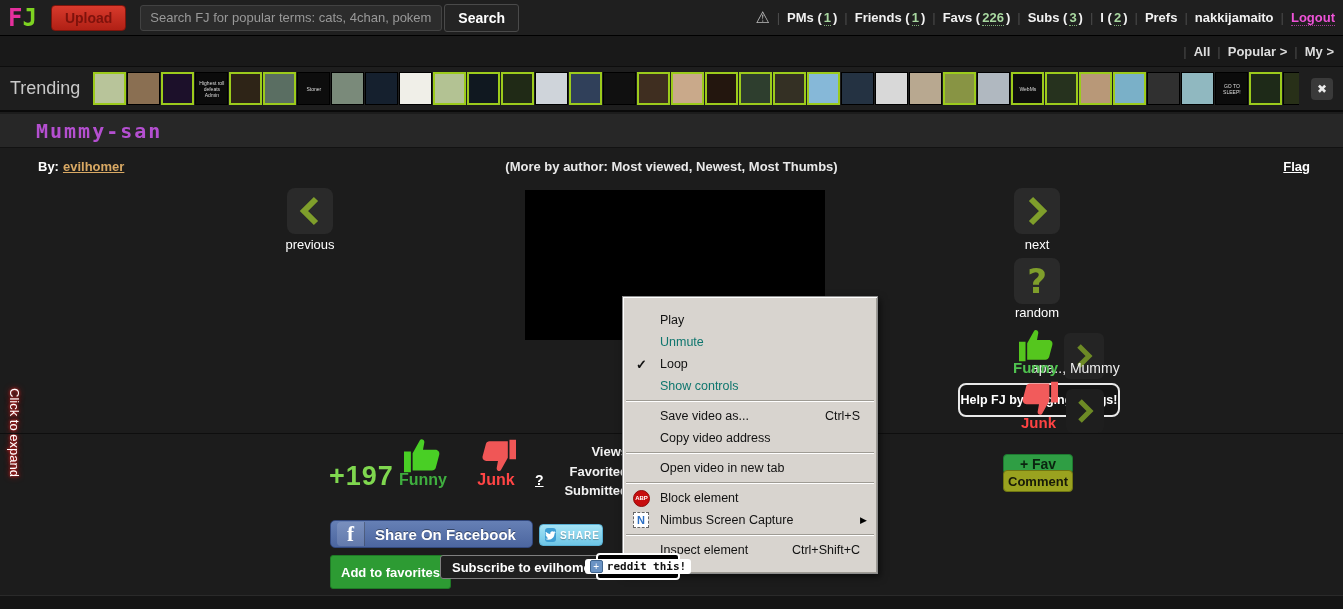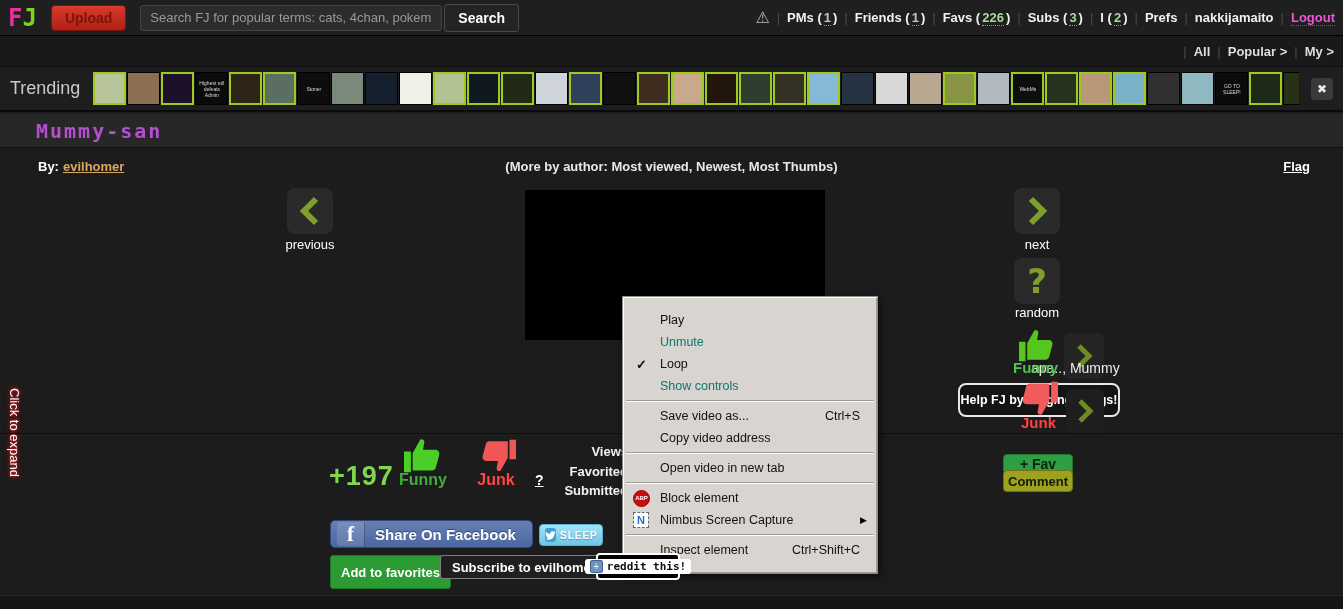--- a/index.html
+++ b/index.html
@@ -317,21 +317,21 @@
   <button class="fb-btn">
     <span class="fb-f">f</span>
     <span class="fb-label">Share On Facebook</span>
   </button>
   <button class="tw-btn">
     <span class="tw-bird">
       <svg width="11" height="9" viewBox="0 0 22 18">
           <path fill="#fff" d="M21 2.2c-.8.4-1.6.6-2.4.7.9-.5 1.5-1.3 1.8-2.2-.8.5-1.7.8-2.7 1A4.2 4.2 0 0 0 10.5 5c0 .3 0 .6.1.9C7 5.7 3.9 4.1 1.8 1.6c-.4.6-.6 1.3-.6 2.1 0 1.4.7 2.7 1.9 3.5-.7 0-1.3-.2-1.9-.5v.1c0 2 1.4 3.7 3.4 4.1-.4.1-.7.2-1.1.2l-.8-.1c.5 1.7 2.1 2.9 3.9 2.9A8.5 8.5 0 0 1 .5 15.7 11.9 11.9 0 0 0 7 17.6c7.7 0 12-6.4 12-12v-.5c.8-.6 1.5-1.3 2-2.2z"></path>
         </svg>
     </span>
-    <span class="tw-label">SLEEP</span>
+    <span class="tw-label">SHARE</span>
   </button>
   <button class="addfav-btn">Add to favorites</button>
   <button class="subscribe-btn">Subscribe to evilhomer</button>
   <button class="reddit-btn">
     <span class="reddit-inner">
       <span class="reddit-plus">+</span>
       <span class="reddit-label">reddit this!</span>
     </span>
   </button>
 

